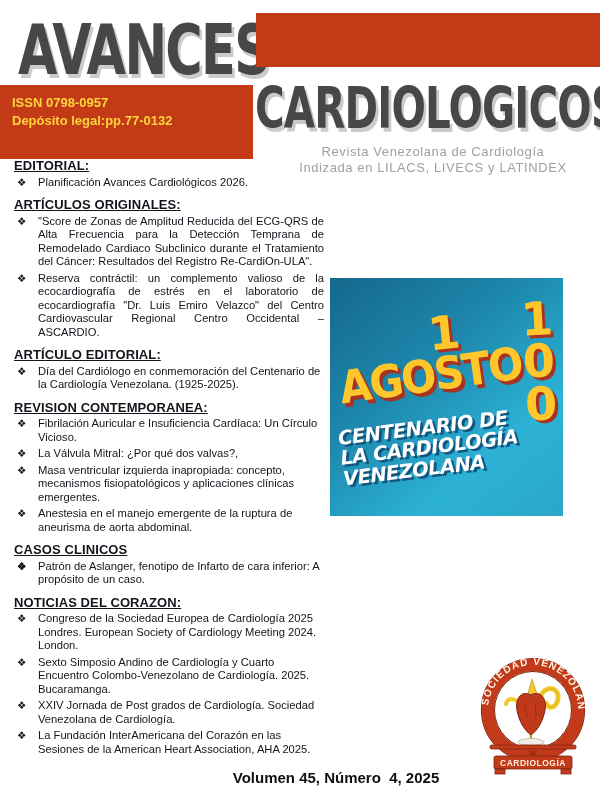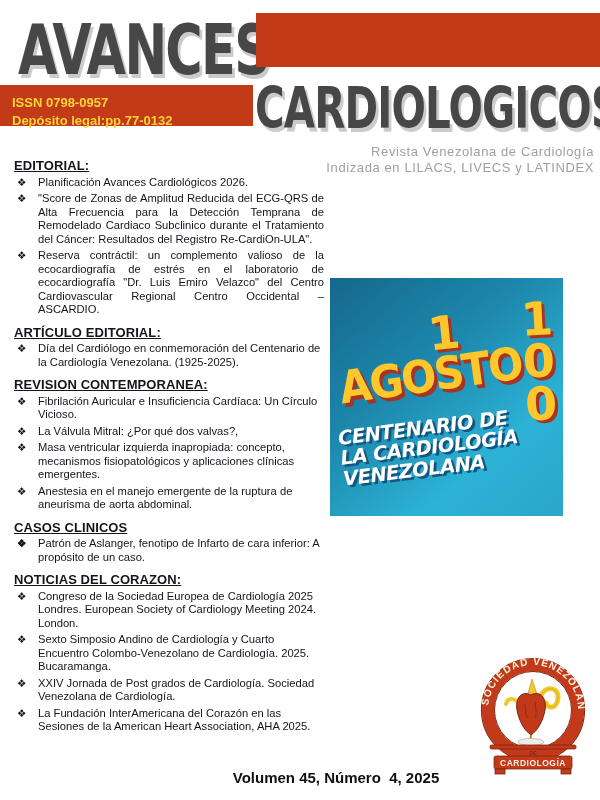--- a/index.html
+++ b/index.html
@@ -16,37 +16,37 @@
     font-family:"DejaVu Sans", sans-serif;
     font-weight:bold; font-size:60px; letter-spacing:-2px;
     color:#474747; text-shadow:3px 3px 0 rgba(160,160,160,.55);
     transform:scale(.85,1.15); transform-origin:left top; white-space:nowrap;
   }
   .red-block-top {
     position:absolute; left:256px; top:13px; width:344px; height:54px;
     background:#C23B16;
   }
   .red-banner-issn {
-    position:absolute; left:0; top:85px; width:253px; height:41px;
+    position:absolute; left:0; top:85px; width:253px; height:74px;
     background:#C23B16; padding:9px 0 0 12px;
   }
   .issn-line {
     color:#FFD43B; font-weight:bold; font-size:13px; line-height:18px;
     white-space:nowrap;
   }
   .title-cardiologicos {
     position:absolute; left:255px; top:76px;
     font-family:"DejaVu Sans", sans-serif;
     font-weight:bold; font-size:46px; letter-spacing:-1px;
     color:#474747; text-shadow:3px 3px 0 rgba(160,160,160,.55);
     transform:scale(.88,1.22); transform-origin:left top; white-space:nowrap;
   }
   .subtitle {
     position:absolute; left:272px; top:144px; width:322px;
-    text-align:right; color:#A0A0A0; font-size:13px; line-height:15.5px;
+    text-align:center; color:#A0A0A0; font-size:13px; line-height:15.5px;
     letter-spacing:.6px; white-space:nowrap;
   }
 
   
   .toc {
     position:absolute; left:14px; top:159px; width:310px;
     color:#14141C; font-size:11.2px; line-height:13.5px;
   }
   .toc-section { margin-bottom:0; }
   .toc-heading {
@@ -122,20 +122,21 @@
     <div>Revista Venezolana de Cardiología</div>
     <div>Indizada en LILACS, LIVECS y LATINDEX</div>
   </div>
 
   <div class="toc">
       <div class="toc-section">
         <div class="toc-heading">EDITORIAL:</div>
         <div class="toc-item"><span class="bullet">❖</span><span>Planificación Avances Cardiológicos 2026.</span></div>
       </div>
       <div class="toc-section justify">
+        <div class="toc-heading">ARTÍCULOS ORIGINALES:</div>
         <div class="toc-item"><span class="bullet">❖</span><span>"Score de Zonas de Amplitud Reducida del ECG-QRS de Alta Frecuencia para la Detección Temprana de Remodelado Cardiaco Subclinico durante el Tratamiento del Cáncer: Resultados del Registro Re-CardiOn-ULA".</span></div>
         <div class="toc-item"><span class="bullet">❖</span><span>Reserva contráctil: un complemento valioso de la ecocardiografía de estrés en el laboratorio de ecocardiografía "Dr. Luis Emiro Velazco" del Centro Cardiovascular Regional Centro Occidental – ASCARDIO.</span></div>
       </div>
       <div class="toc-section">
         <div class="toc-heading">ARTÍCULO EDITORIAL:</div>
         <div class="toc-item"><span class="bullet">❖</span><span>Día del Cardiólogo en conmemoración del Centenario de la Cardiología Venezolana.   (1925-2025).</span></div>
       </div>
       <div class="toc-section">
         <div class="toc-heading">REVISION CONTEMPORANEA:</div>
         <div class="toc-item"><span class="bullet">❖</span><span>Fibrilación Auricular e Insuficiencia Cardíaca: Un Círculo Vicioso.</span></div>

